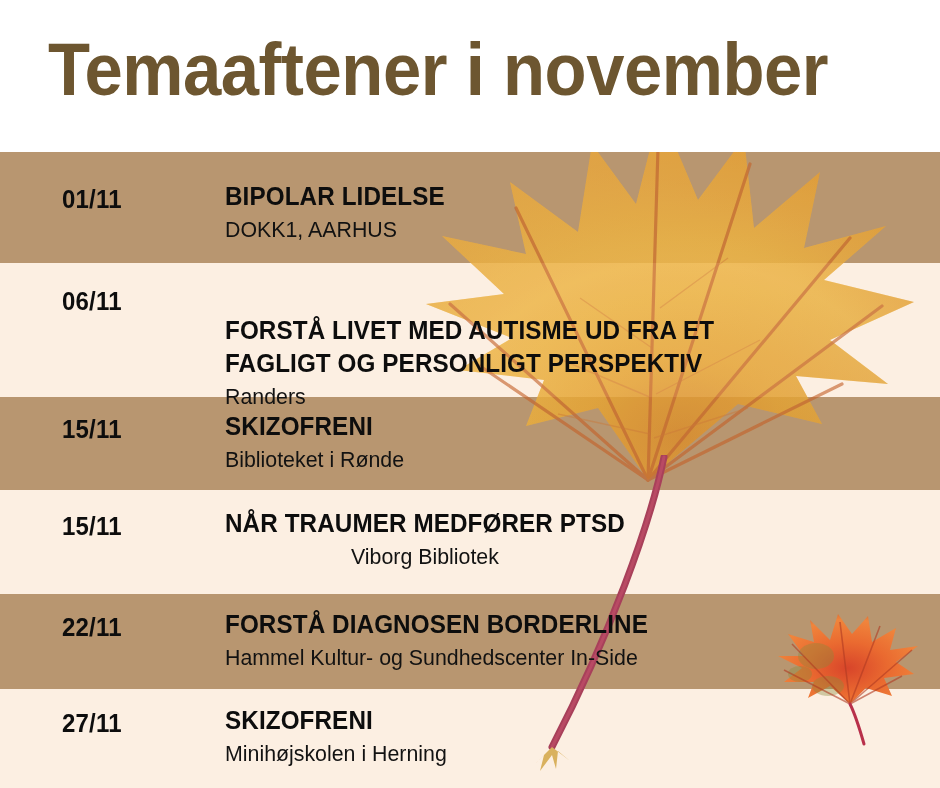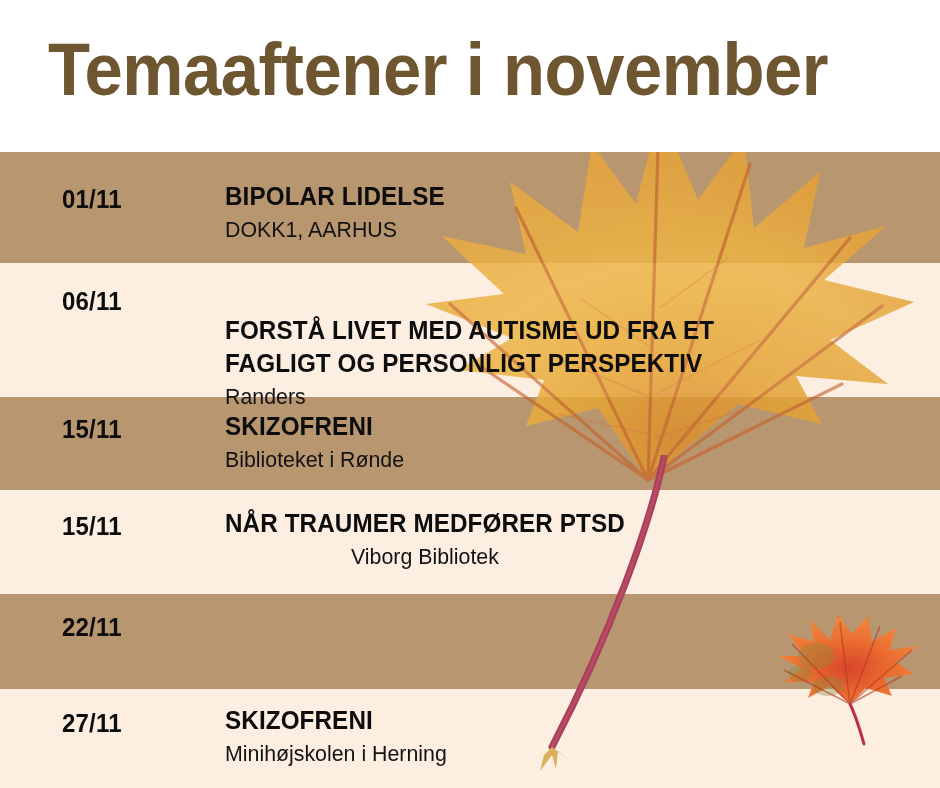--- a/index.html
+++ b/index.html
@@ -214,20 +214,26 @@
       <div class="row-body" style="top:17px;text-align:center;">
         <div class="row-title">
           <span>NÅR TRAUMER MEDFØRER PTSD</span>
         </div>
         <div class="row-place">Viborg Bibliotek</div>
       </div>
     </div>
 
     <div class="row" style="top:594px;height:72px;">
       <div class="row-date" style="left:62px;top:19px;">22/11</div>
+      <div class="row-body" style="top:14px;">
+        <div class="row-title">
+          <span>FORSTÅ DIAGNOSEN BORDERLINE</span>
+        </div>
+        <div class="row-place">Hammel Kultur- og Sundhedscenter In-Side</div>
+      </div>
     </div>
 
     <div class="row" style="top:689px;height:82px;">
       <div class="row-date" style="left:62px;top:20px;">27/11</div>
       <div class="row-body" style="top:15px;">
         <div class="row-title">
           <span>SKIZOFRENI</span>
         </div>
         <div class="row-place">Minihøjskolen i Herning</div>
       </div>

